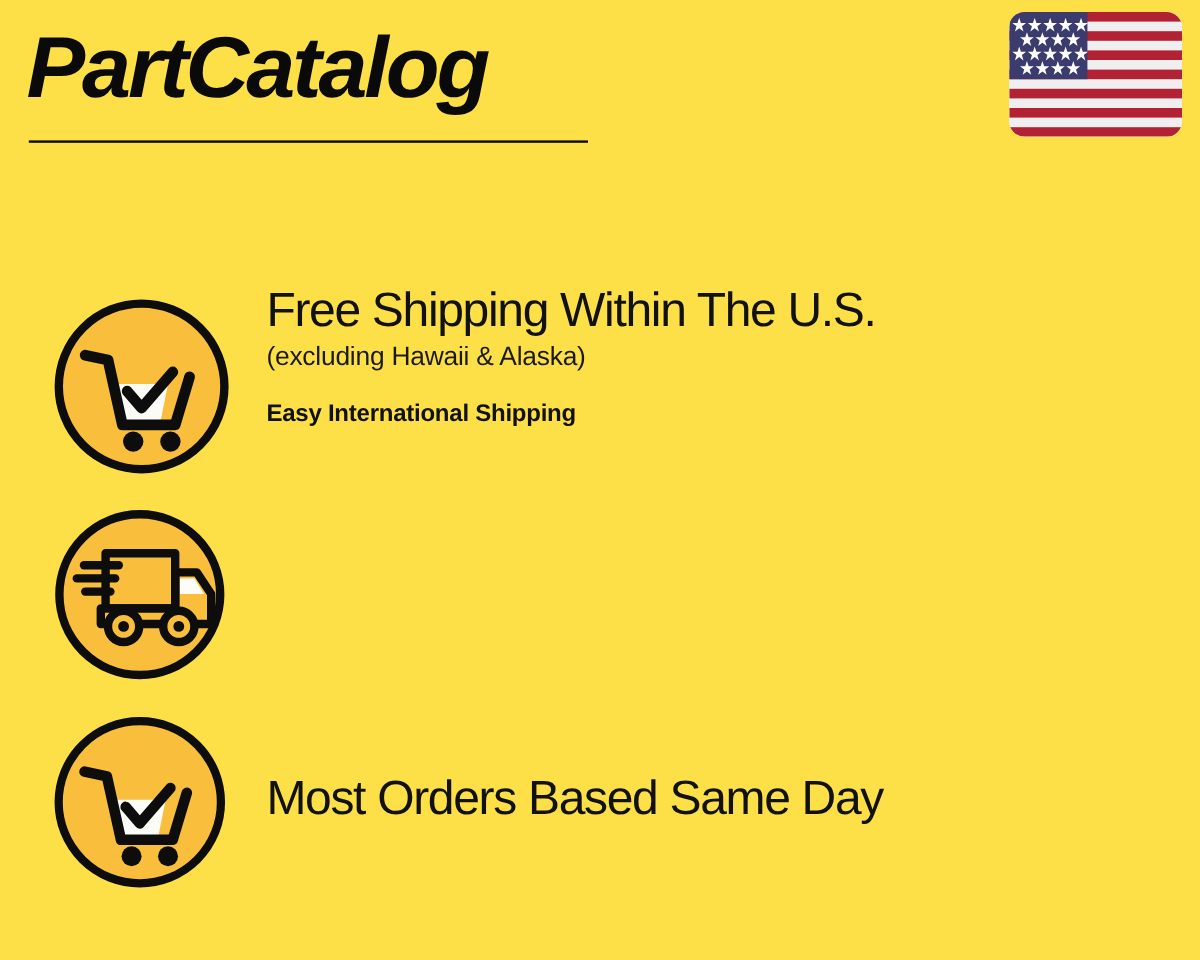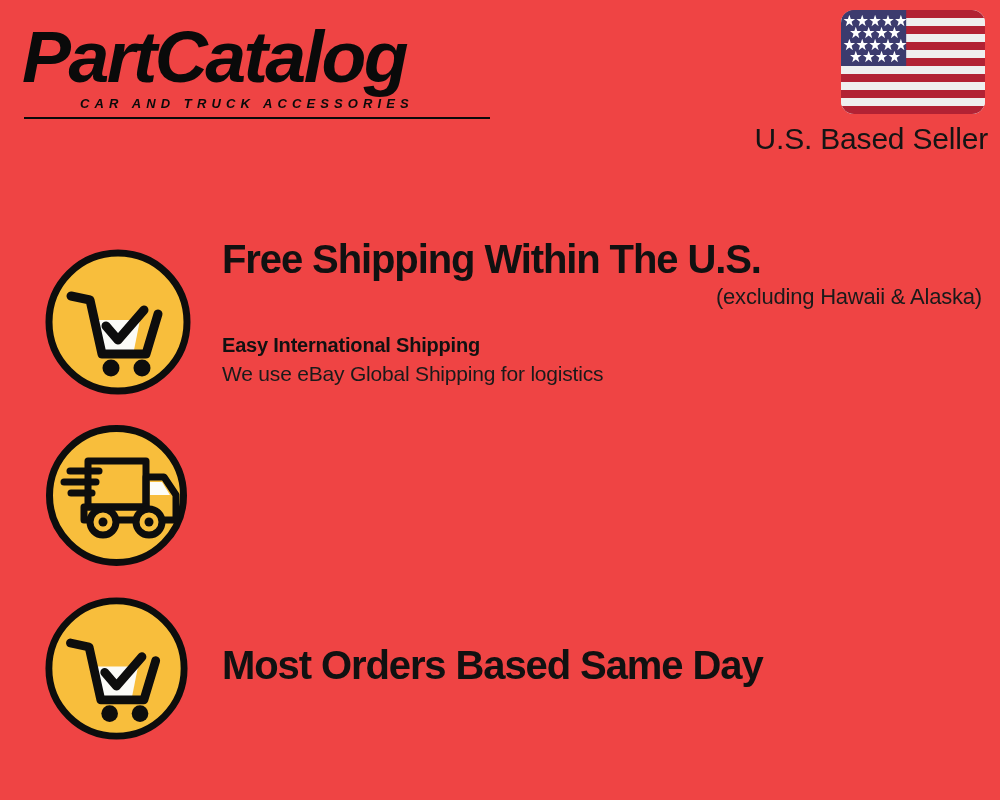--- a/index.html
+++ b/index.html
@@ -9,21 +9,21 @@
     background: #ffffff;
   }
   body {
     font-family: "Liberation Sans", sans-serif;
     -webkit-font-smoothing: antialiased;
   }
   #page {
     position: relative;
     width: 1000px;
     height: 800px;
-    background: #ef4444;
+    background: #fde047;
     overflow: hidden;
   }
 
   
   .logo-block {
     position: absolute;
     left: 22px;
     top: 18px;
     width: 470px;
     height: 100px;
@@ -107,37 +107,36 @@
   }
   .feature-icon svg { display: block; }
   .feature-text {
     position: absolute;
     left: 222px;
     width: 760px;
   }
   .f-title {
     display: block;
     font-family: "Liberation Sans", sans-serif;
-    font-weight: 700;
+    font-weight: 400;
     font-size: 40px;
     line-height: 46px;
     letter-spacing: -1.1px;
     color: #111111;
     white-space: nowrap;
   }
   .f-sub {
     display: block;
     font-family: "Liberation Sans", sans-serif;
     font-weight: 400;
     font-size: 22px;
     line-height: 30px;
     letter-spacing: -0.2px;
     color: #1a1a1a;
     white-space: nowrap;
-    text-align: right;
   }
   .f-subhead {
     display: block;
     font-family: "Liberation Sans", sans-serif;
     font-weight: 700;
     font-size: 20px;
     line-height: 28px;
     letter-spacing: -0.2px;
     color: #111111;
     white-space: nowrap;
@@ -166,21 +165,20 @@
   #feature-2 .feature-icon { top: 2px; }
   #feature-2 .feature-text { top: 48px; }
 </style>
 </head>
 <body>
 
 <div id="page">
 
   <div class="logo-block">
     <span class="logo-wordmark">PartCatalog</span>
-    <span class="logo-tagline">CAR AND TRUCK ACCESSORIES</span>
     <div class="logo-underline"></div>
   </div>
 
   <div class="seller-block">
     <div class="flag">
       <svg viewBox="0 0 190 130" preserveAspectRatio="none" aria-hidden="true">
         <rect x="0" y="0" width="190" height="130" fill="#EFEFEF"></rect>
         <g fill="#B22234">
           <rect x="0" y="0" width="190" height="10"></rect>
           <rect x="0" y="20" width="190" height="10"></rect>
@@ -210,39 +208,37 @@
           <polygon points="62,36 63.9,41.4 69.6,41.4 65,44.8 66.7,50.4 62,47 57.3,50.4 59,44.8 54.4,41.4 60.1,41.4"></polygon>
           <polygon points="79,36 80.9,41.4 86.6,41.4 82,44.8 83.7,50.4 79,47 74.3,50.4 76,44.8 71.4,41.4 77.1,41.4"></polygon>
 
           <polygon points="19.5,51 21.4,56.4 27.1,56.4 22.5,59.8 24.2,65.4 19.5,62 14.8,65.4 16.5,59.8 11.9,56.4 17.6,56.4"></polygon>
           <polygon points="36.5,51 38.4,56.4 44.1,56.4 39.5,59.8 41.2,65.4 36.5,62 31.8,65.4 33.5,59.8 28.9,56.4 34.6,56.4"></polygon>
           <polygon points="53.5,51 55.4,56.4 61.1,56.4 56.5,59.8 58.2,65.4 53.5,62 48.8,65.4 50.5,59.8 45.9,56.4 51.6,56.4"></polygon>
           <polygon points="70.5,51 72.4,56.4 78.1,56.4 73.5,59.8 75.2,65.4 70.5,62 65.8,65.4 67.5,59.8 62.9,56.4 68.6,56.4"></polygon>
         </g>
       </svg>
     </div>
-    <span class="seller-text">U.S. Based Seller</span>
   </div>
 
   <div class="feature" id="feature-0">
     <div class="feature-icon">
       <svg width="148" height="148" viewBox="0 0 148 148" aria-hidden="true">
         <circle cx="74" cy="74" r="69" fill="#F8BE3C" stroke="#0D0D0D" stroke-width="7"></circle>
         <path d="M52 72 h44 l-6 30 h-32 z" fill="#FBFBF7"></path>
         <path d="M27 48 L46 52 L58 106 h44 l12 -40" fill="none" stroke="#0D0D0D" stroke-width="9" stroke-linecap="round" stroke-linejoin="round"></path>
         <path d="M62 78 L74 92 L100 62" fill="none" stroke="#0D0D0D" stroke-width="9" stroke-linecap="round" stroke-linejoin="round"></path>
         <circle cx="67" cy="120" r="8.5" fill="#0D0D0D"></circle>
         <circle cx="98" cy="120" r="8.5" fill="#0D0D0D"></circle>
       </svg>
     </div>
     <div class="feature-text">
       <span class="f-title">Free Shipping Within The U.S.</span>
       <span class="f-sub">(excluding Hawaii &amp; Alaska)</span>
       <span class="f-subhead" style="margin-top:19px;">Easy International Shipping</span>
-      <span class="f-note">We use eBay Global Shipping for logistics</span>
     </div>
   </div>
 
   <div class="feature" id="feature-1">
     <div class="feature-icon">
       <svg width="145" height="145" viewBox="0 0 145 145" aria-hidden="true">
         <circle cx="72.5" cy="72.5" r="67" fill="#F8BE3C" stroke="#0D0D0D" stroke-width="7"></circle>
 
         <g stroke="#0D0D0D" stroke-width="7" stroke-linecap="round">
           <line x1="26" y1="48" x2="55" y2="48"></line>

